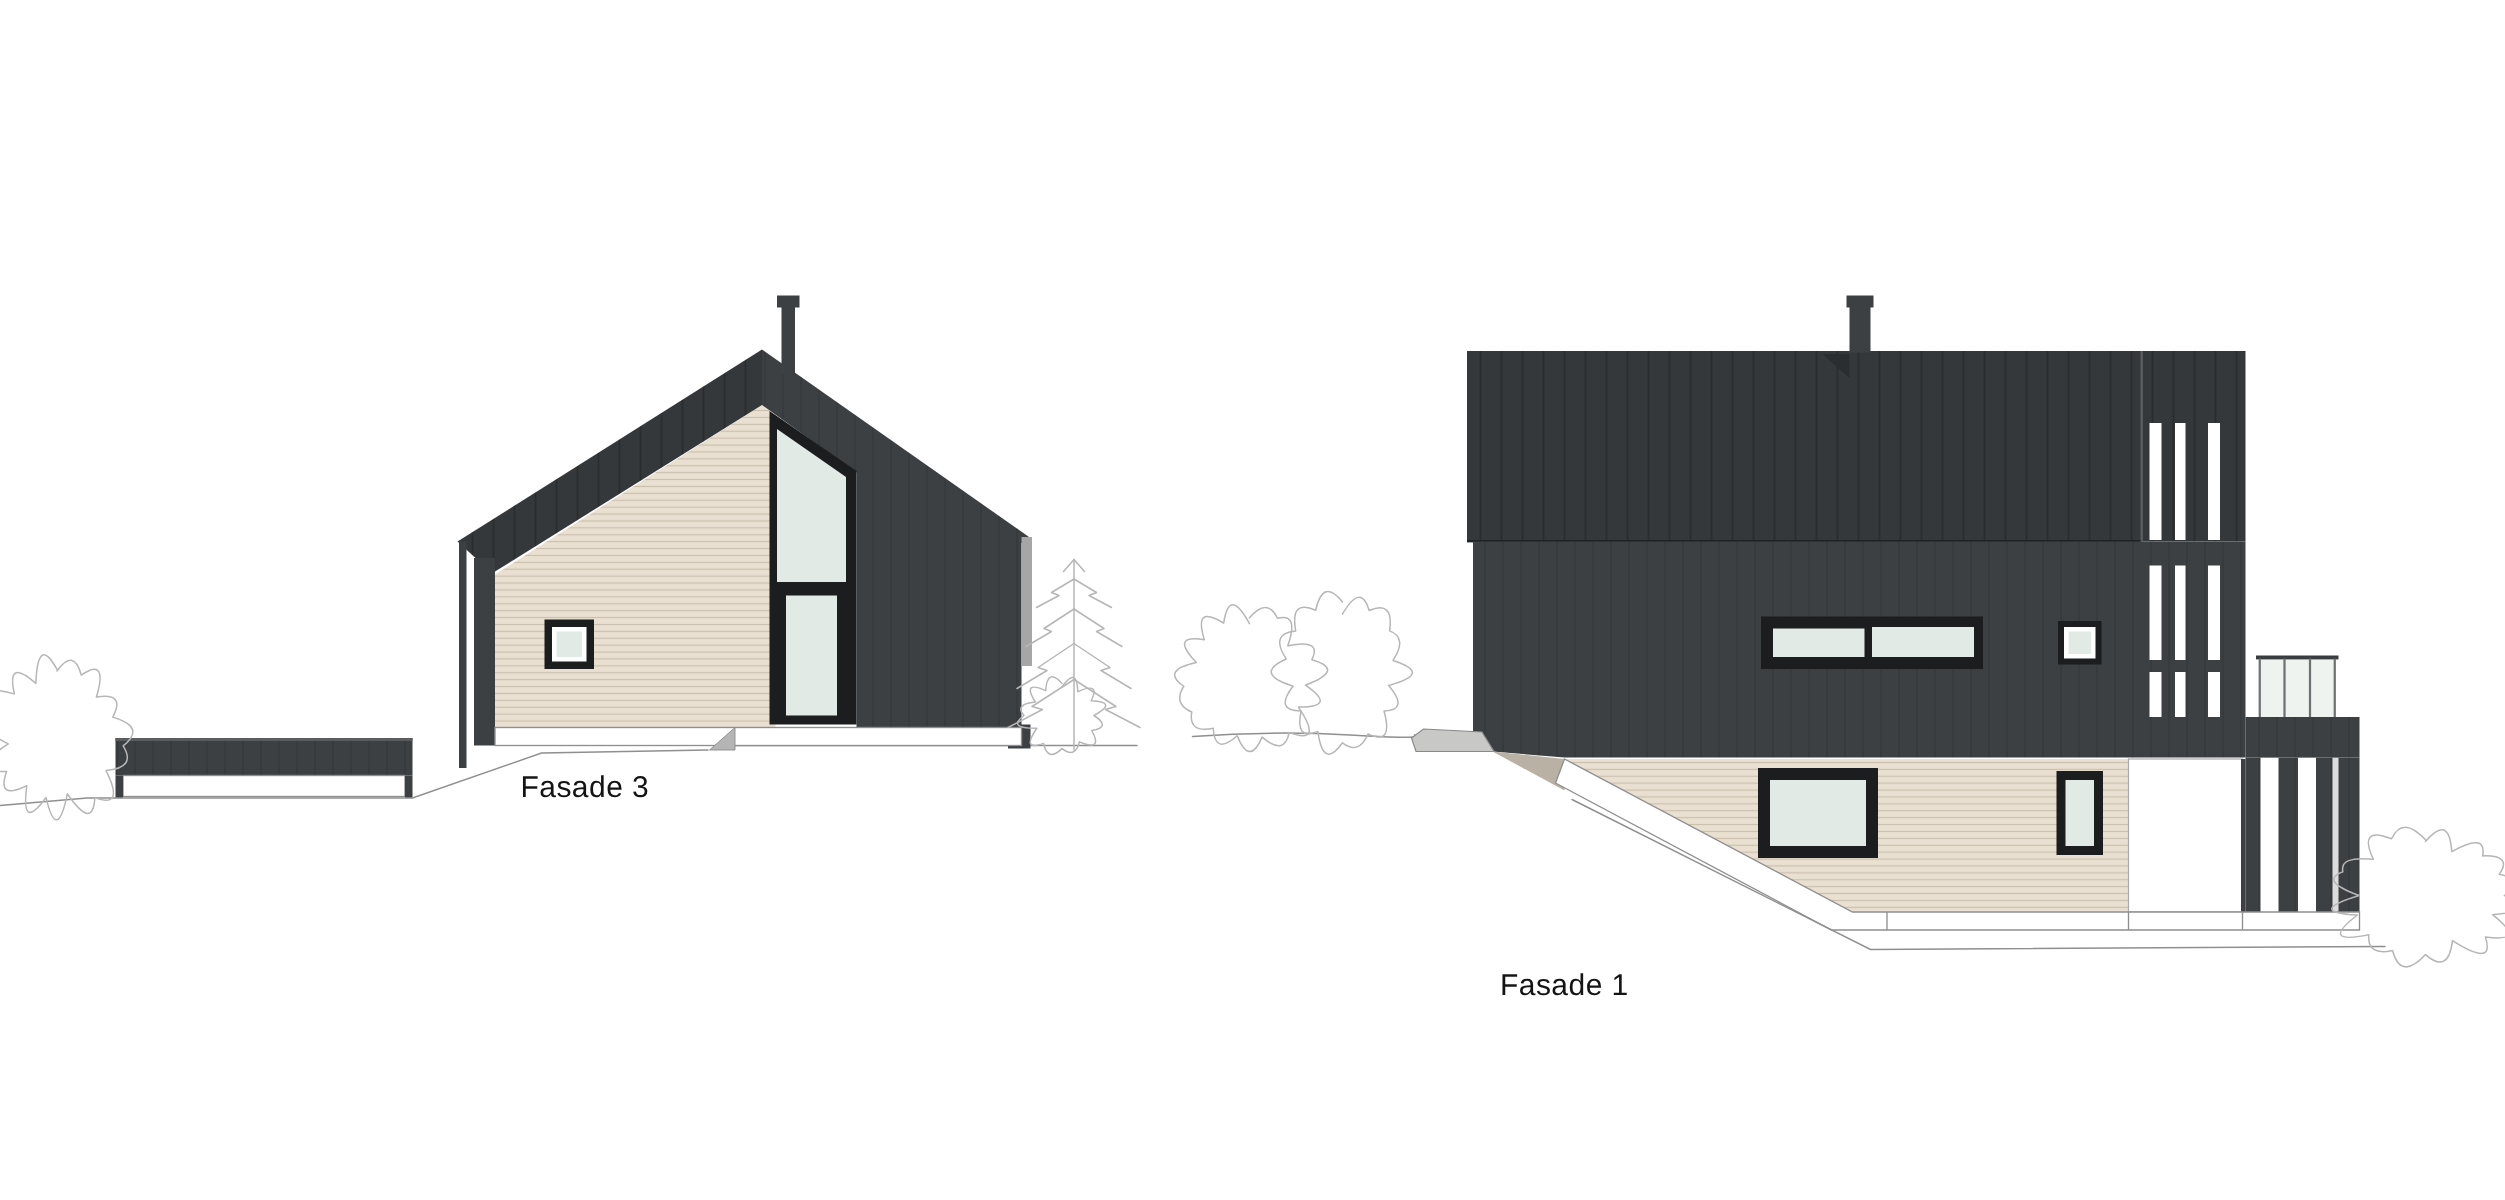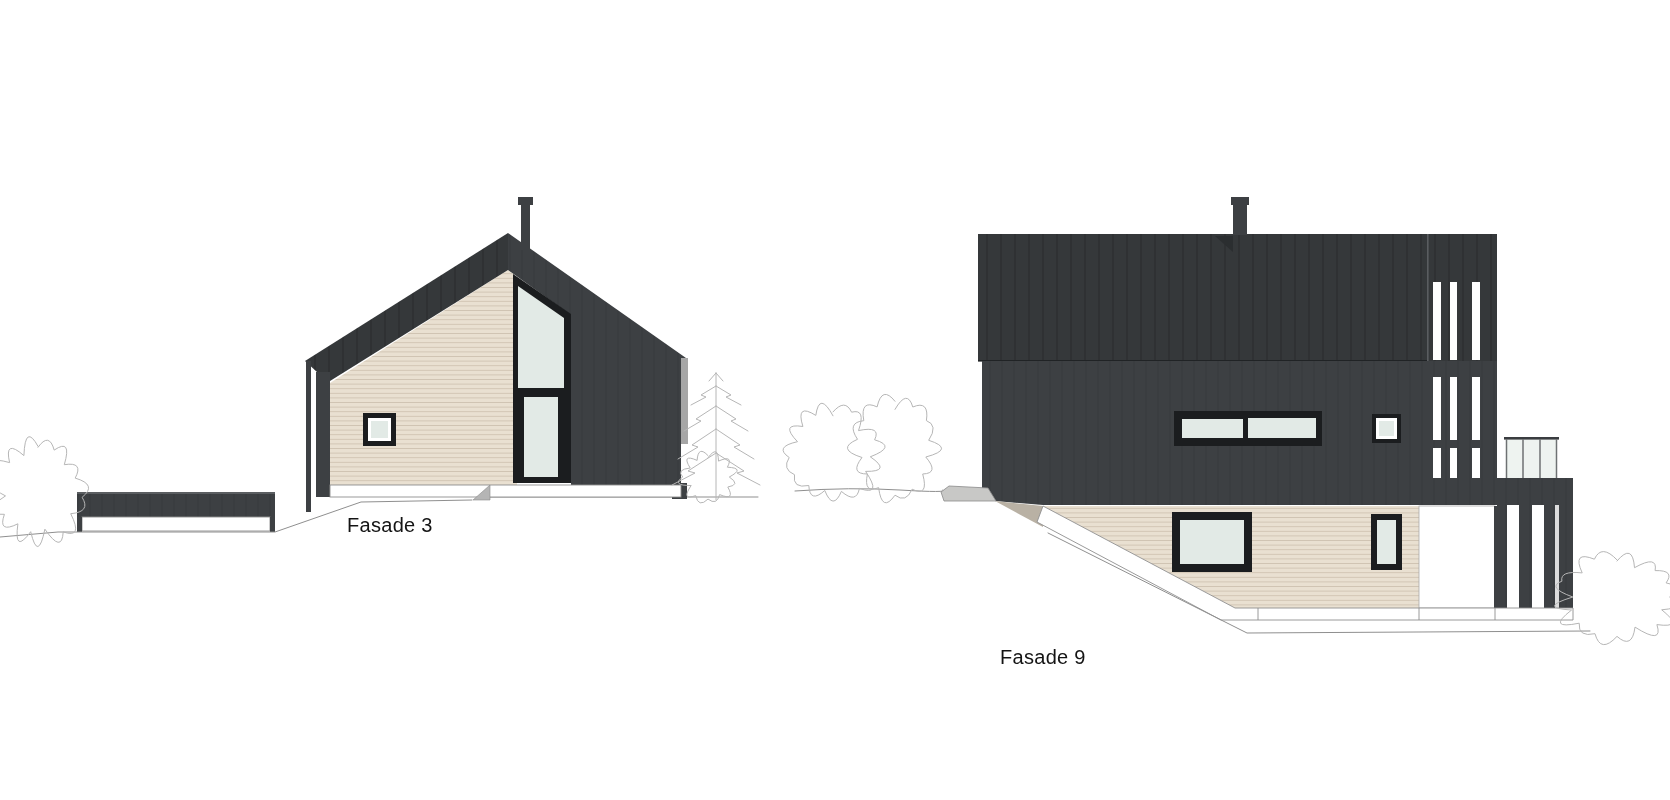--- a/index.html
+++ b/index.html
@@ -188,14 +188,14 @@
     <path d="M941,492 L949,486 L988,488 L996,501 L944,501 Z" class="c-stone" stroke="#8a8a8a" stroke-width="0.8"></path>
     <path class="oline" d="M1048,533 L1247,633 L1590,631"></path>
 
     <path class="sketch" d="M833.0,411.9 Q845.0,398.1 851.6,412.2 Q866.3,408.3 858.5,430.6 Q881.6,425.6 874.6,439.8 Q897.5,446.4 870.3,456.8 Q892.1,471.7 865.6,471.4 Q882.8,496.7 859.4,488.4 Q856.4,504.3 841.4,491.4 Q833.0,511.2 824.8,490.5 Q809.8,503.8 808.8,485.5 Q792.1,488.9 794.5,474.7 Q781.8,469.2 789.2,457.5 Q773.7,446.9 797.5,441.7 Q779.5,422.8 802.9,426.5 Q795.5,402.6 815.8,415.4 Q819.4,390.7 833.0,415.8"></path>
     <path class="sketch" d="M895.0,409.4 Q907.2,388.3 912.8,407.0 Q929.4,400.0 926.4,420.6 Q938.6,425.2 928.7,440.3 Q955.8,449.0 925.8,457.0 Q939.7,473.4 922.7,474.0 Q929.1,497.5 912.1,489.2 Q906.0,503.6 895.0,495.2 Q882.0,513.5 878.6,487.6 Q863.3,494.1 867.4,474.0 Q849.3,474.0 862.0,457.5 Q835.4,449.0 857.5,439.3 Q846.3,422.4 863.8,420.7 Q859.9,399.0 877.1,406.9 Q882.1,384.9 895.0,401.3"></path>
     <path class="sketch" d="M1617.0,561.0 Q1632.7,542.4 1634.5,567.7 Q1658.0,554.6 1655.1,570.6 Q1675.3,570.0 1666.1,582.9 Q1686.8,587.4 1669.6,597.0 Q1691.4,607.2 1661.7,609.8 Q1685.4,628.6 1656.9,624.6 Q1663.6,645.3 1635.0,627.1 Q1632.2,649.8 1617.0,636.4 Q1600.6,654.1 1595.0,633.7 Q1578.0,637.5 1579.2,623.2 Q1545.8,629.9 1571.6,610.0 Q1536.8,608.0 1572.8,597.0 Q1545.8,587.2 1561.9,581.2 Q1559.6,570.5 1582.2,572.9 Q1571.8,550.2 1594.4,559.2 Q1601.6,543.5 1617.0,559.9"></path>
   </g>
 </svg>
 
 <div class="label" style="left:347px;top:514px;">Fasade 3</div>
-<div class="label" style="left:1000px;top:646px;">Fasade 9</div>
+<div class="label" style="left:1000px;top:646px;">Fasade 1</div>
 </div>
 
 </body></html>

